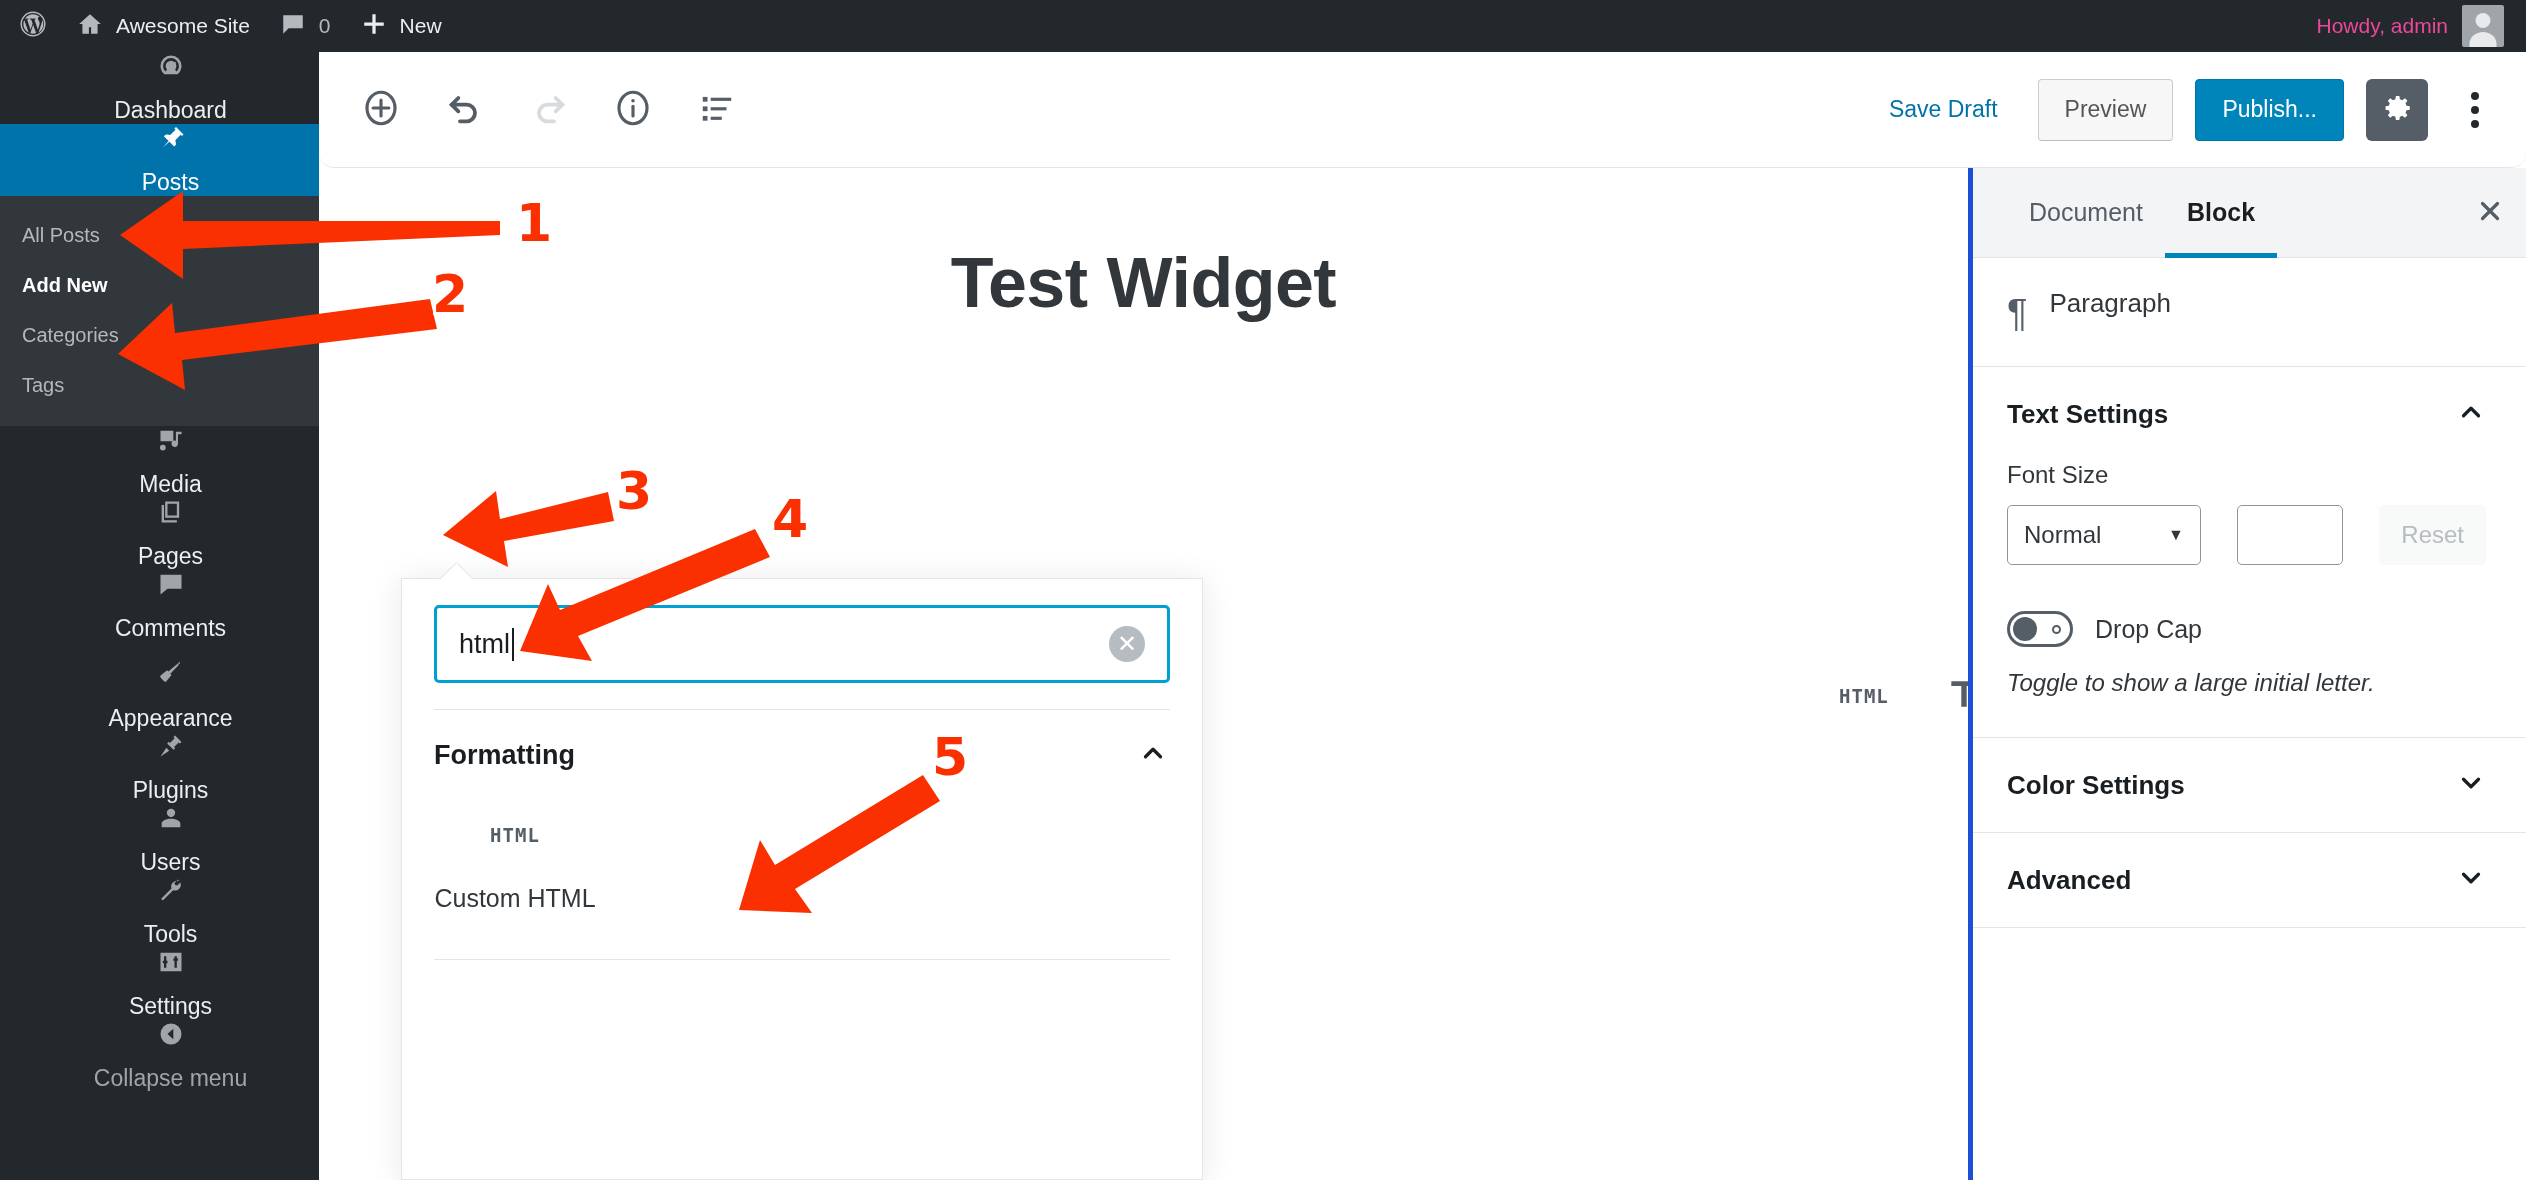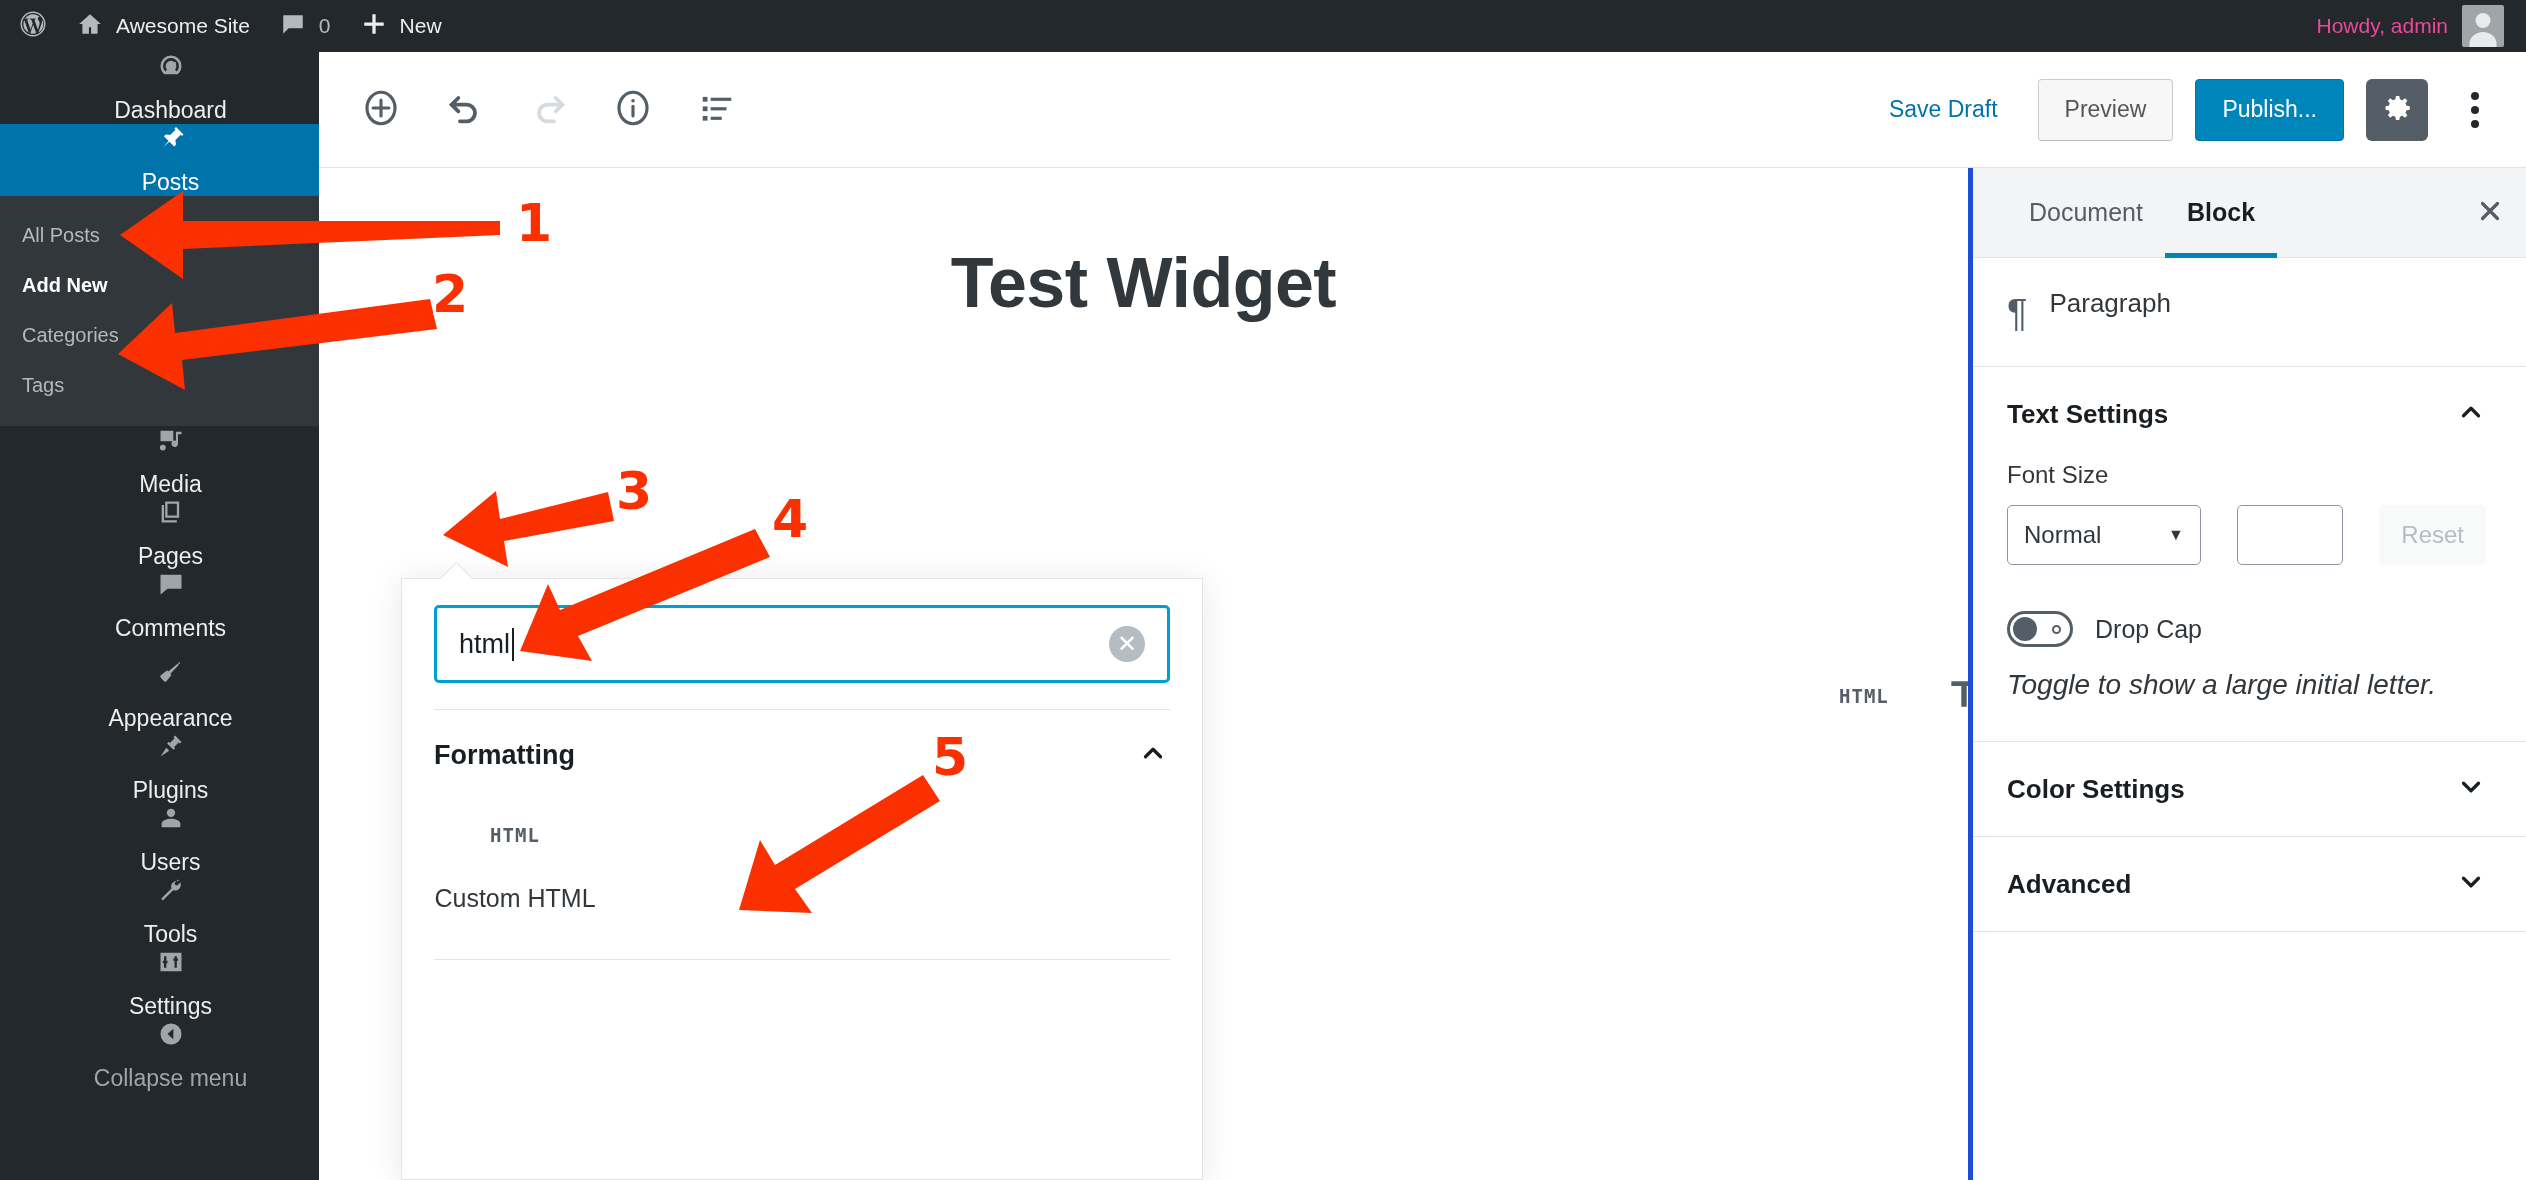--- a/index.html
+++ b/index.html
@@ -58,21 +58,21 @@
   .submenu-item {
     padding: 10px 0 10px 22px; font-size: 20px; color: #b4b9be; line-height: 1.5;
   }
   .submenu-item.current { color: #fff; font-weight: bold; }
   .menu-gap { height: 18px; }
 
   
   .edheader {
     position: absolute; top: 52px; left: 319px; width: 2207px; height: 116px;
     background: #fff; border-bottom: 1px solid #e2e4e7;
-    display: flex; align-items: center; z-index: 40;
+    display: flex; align-items: center; z-index: 40; border-radius: 15px;
   }
   .tb-left { display: flex; align-items: center; gap: 28px; padding-left: 34px; }
   .tb-btn {
     width: 56px; height: 56px; display: flex; align-items: center; justify-content: center;
     color: #555d66;
   }
   .tb-btn.disabled { color: #d7dade; }
   .tb-right { margin-left: auto; display: flex; align-items: center; gap: 22px; padding-right: 26px; }
   .link-save { color: #0073aa; font-size: 23px; padding: 0 18px; }
   .btn-preview {
@@ -219,21 +219,21 @@
   }
   .toggle .knob {
     position: absolute; left: 3px; top: 3px; width: 24px; height: 24px;
     border-radius: 50%; background: #555d66;
   }
   .toggle .hole {
     position: absolute; right: 9px; top: 11px; width: 9px; height: 9px;
     border-radius: 50%; border: 2px solid #555d66;
   }
   .toggle-label { font-size: 25px; color: #32373c; }
-  .help-text { font-size: 28px; color: #32373c; font-style: italic; margin-top: 22px; }
+  .help-text { font-size: 24px; color: #32373c; font-style: italic; margin-top: 22px; }
   .panel-sep { border-top: 1px solid #e2e4e7; }
 
   
   .anno { position: absolute; z-index: 80; pointer-events: none; }
   .anno-num {
     position: absolute; z-index: 81; color: #fa3000;
     font-family: "DejaVu Sans", sans-serif; font-weight: bold; font-size: 52px;
     text-shadow: -3px -3px 0 #fff, 3px -3px 0 #fff, -3px 3px 0 #fff, 3px 3px 0 #fff,
                  0 -3px 0 #fff, 0 3px 0 #fff, -3px 0 0 #fff, 3px 0 0 #fff;
   }

